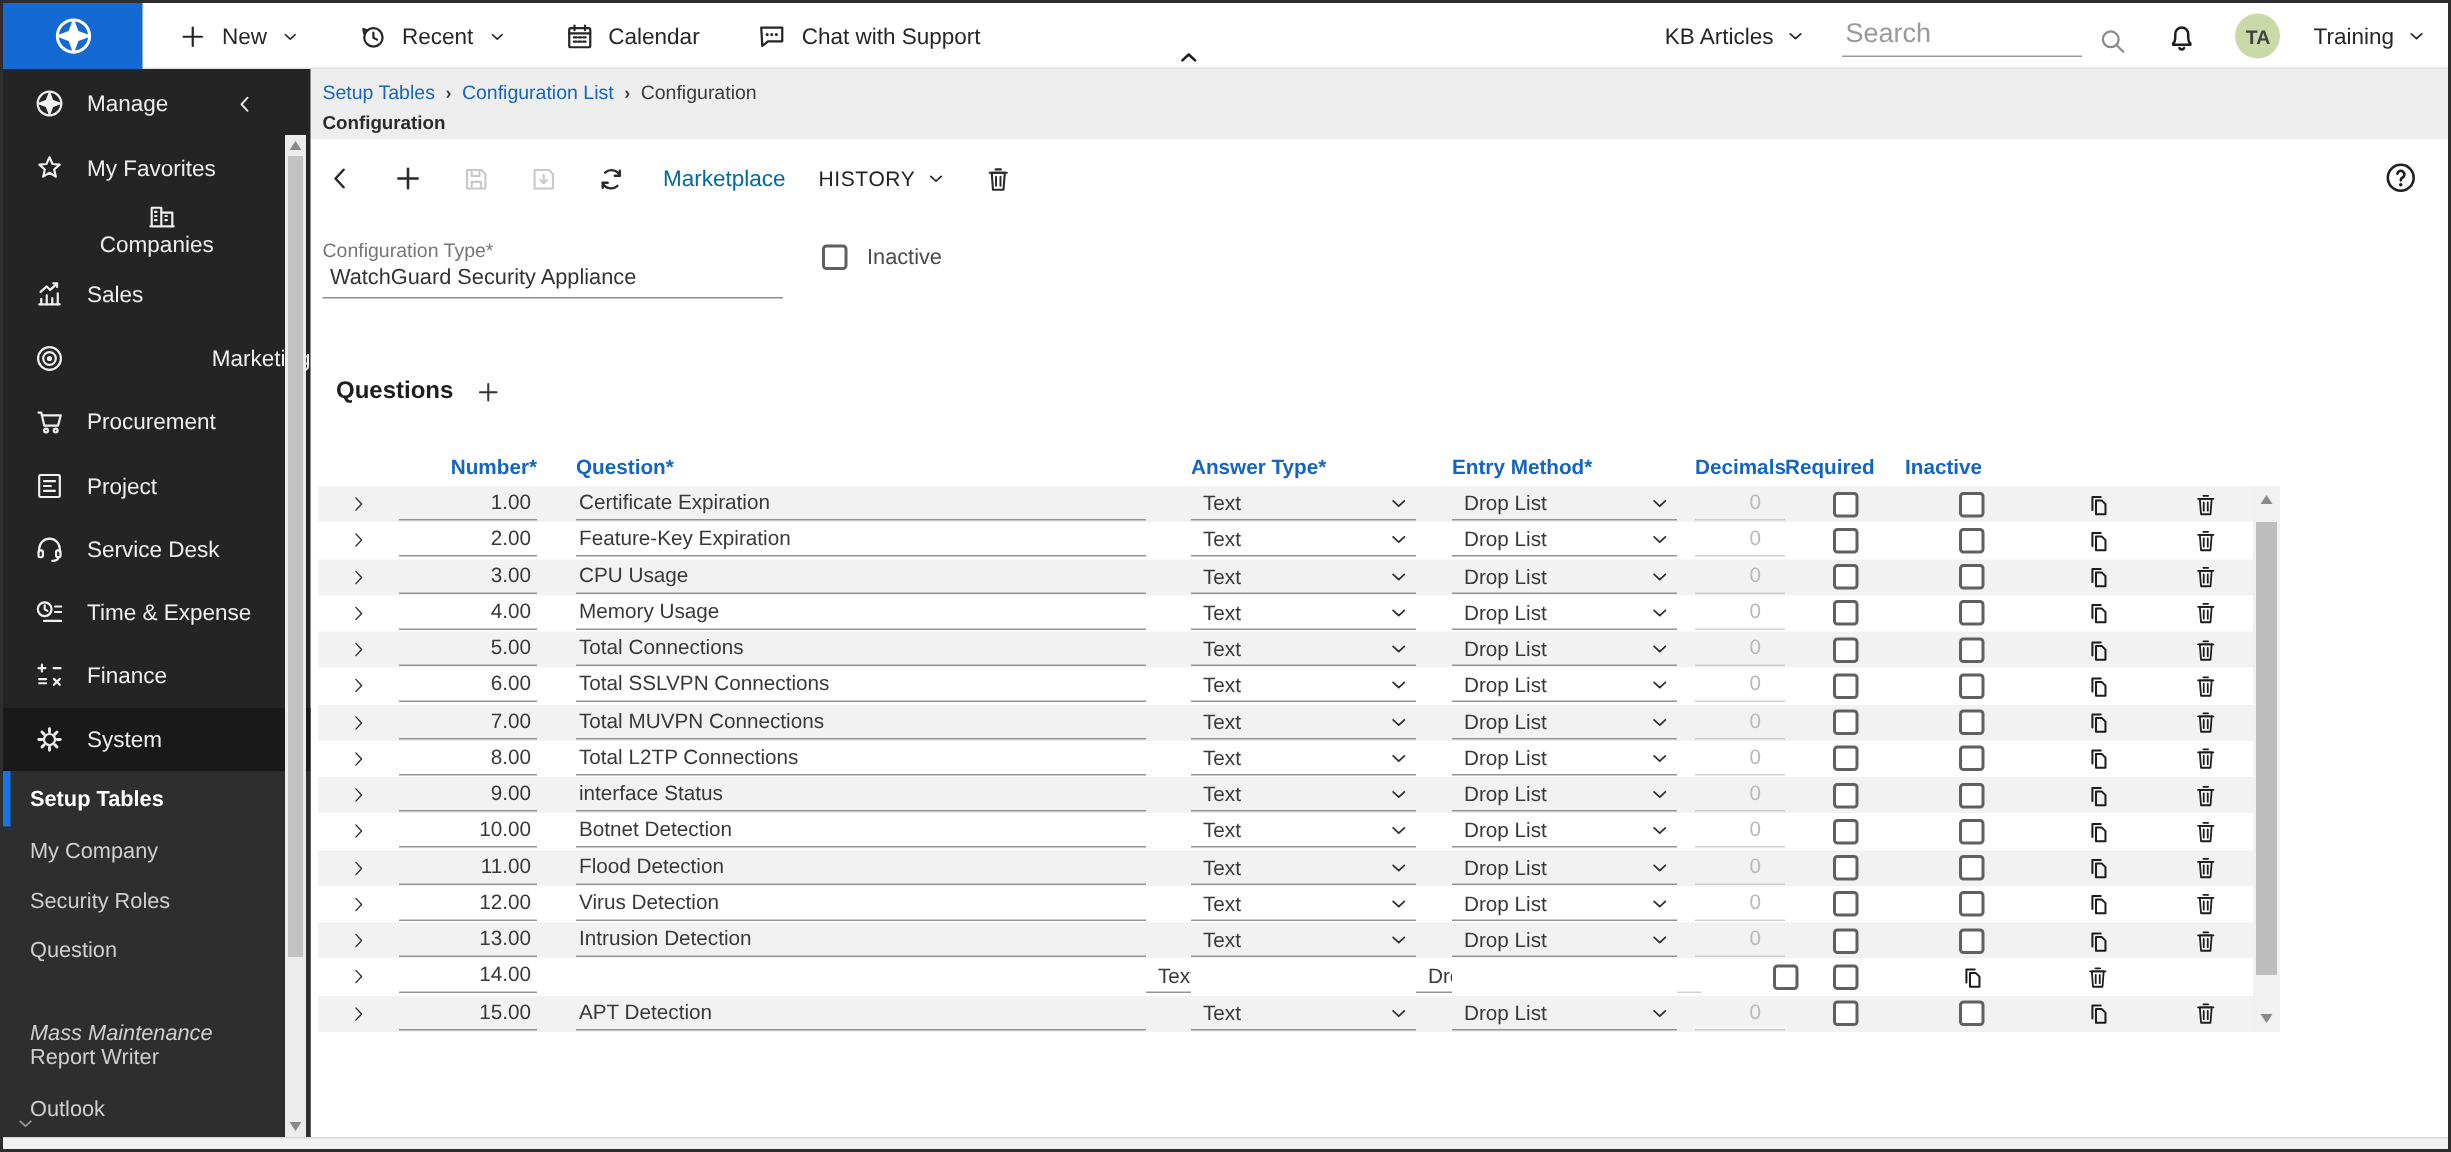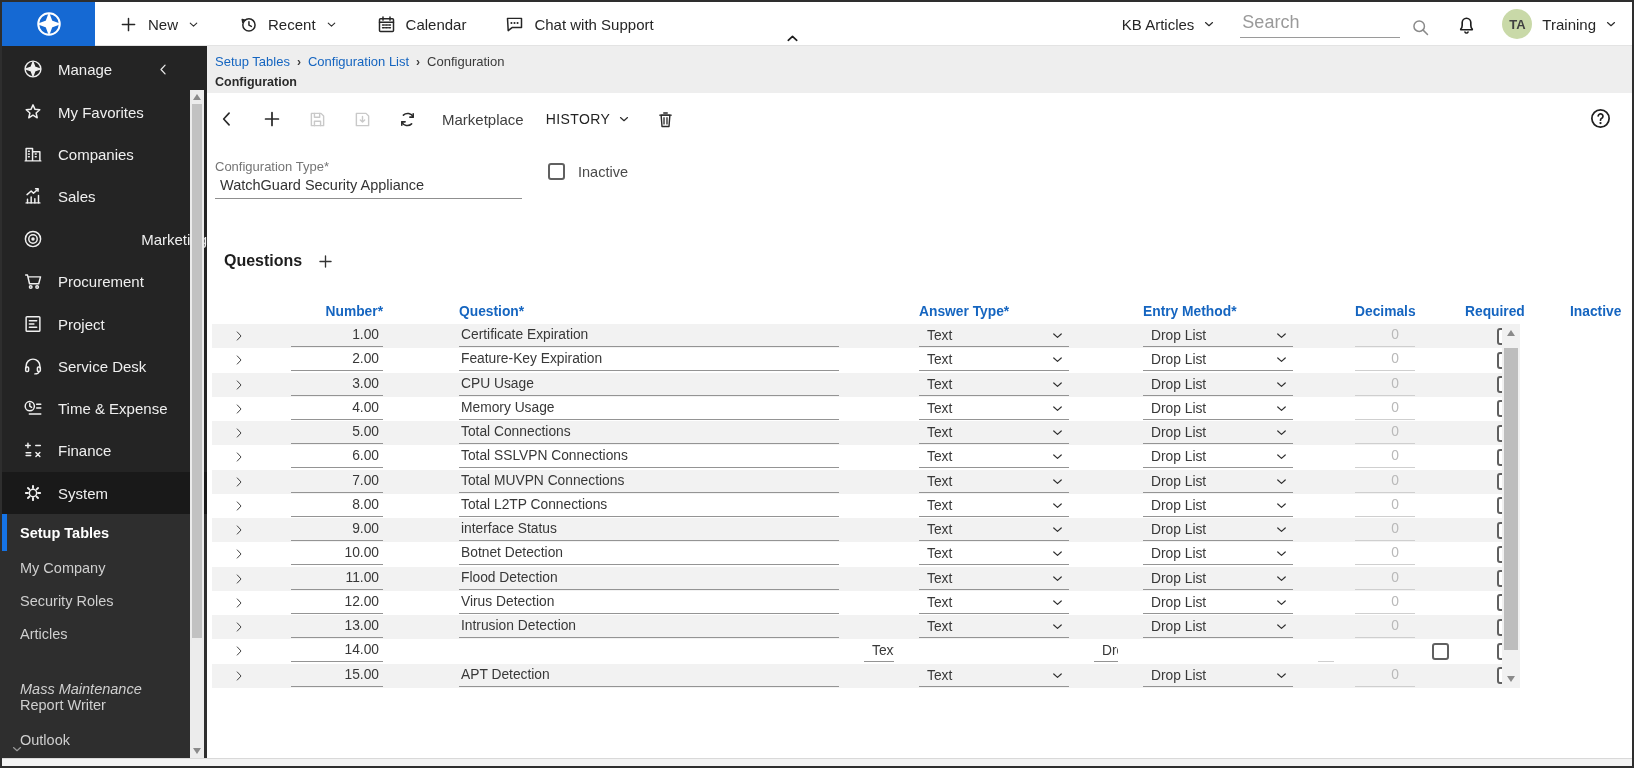--- a/index.html
+++ b/index.html
@@ -19,21 +19,21 @@
   .caret-up{position:absolute;left:782px;top:28px;}
   .topbar-right{position:absolute;right:14px;top:0;height:44px;display:flex;align-items:center;gap:24px;}
   .kb{display:flex;align-items:center;gap:8px;font-size:15px;color:#262626;}
   .searchbox{display:flex;align-items:flex-end;gap:10px;}
   .searchbox input{width:160px;border:none;outline:none;border-bottom:1px solid #9a9a9a;
                    font-size:18px;padding:2px 2px 4px 2px;color:#333;background:transparent;
                    font-family:"Liberation Sans",sans-serif;}
   .searchbox input::placeholder{color:#9a9a9a;}
   .avatar{width:30px;height:30px;border-radius:50%;background:#c9d9a8;display:flex;
           align-items:center;justify-content:center;font-size:13px;font-weight:bold;color:#414141;}
-  .account{display:flex;align-items:center;gap:8px;font-size:15px;color:#262626;}
+  .account{display:flex;align-items:center;gap:8px;font-size:15px;color:#262626;margin-left:12px;}
 
   
   .sidebar{position:absolute;left:0;top:44px;width:205px;height:712px;background:#242424;z-index:4;}
   .side-sub-bg{position:absolute;left:0;top:468px;width:205px;bottom:0;background:#2e2e2e;}
   .side-item{position:absolute;left:0;width:205px;height:42px;display:flex;align-items:center;
              cursor:pointer;color:#efefef;font-size:15px;}
   .side-item .ic{width:22px;margin-left:20px;margin-right:14px;flex:none;}
   .side-item.system-row{background:#191919;}
   .side-sub{position:absolute;left:0;width:186px;height:34px;display:flex;align-items:center;
             padding-left:18px;color:#cfcfcf;font-size:14.5px;cursor:pointer;}
@@ -52,40 +52,40 @@
   .crumbband{position:absolute;left:205px;top:44px;right:0;height:47px;background:#eeeeee;}
   .crumbs{position:absolute;left:8px;top:8px;font-size:13px;display:flex;gap:7px;align-items:center;}
   .crumbs a{color:#1565c0;text-decoration:none;cursor:pointer;}
   .crumb-sep{color:#3c3c3c;font-weight:bold;font-size:12px;}
   .crumb-cur{color:#3a3a3a;}
   .pagelabel{position:absolute;left:8px;top:29px;font-size:12.5px;font-weight:bold;color:#2b2b2b;}
   .toolbar{position:absolute;left:205px;top:91px;right:0;height:52px;background:#fff;
            display:flex;align-items:center;}
   .tbtn{display:flex;align-items:center;justify-content:center;cursor:pointer;margin-left:24px;flex:none;}
   .tbtn.disabled{cursor:default;}
-  .tlabel{font-size:15px;color:#404040;cursor:pointer;margin-left:24px;white-space:nowrap;}
+  .tlabel{font-size:15px;color:#0369a1;cursor:pointer;margin-left:24px;white-space:nowrap;}
   .thistory{display:flex;align-items:center;gap:7px;font-size:14px;font-weight:500;
             letter-spacing:.4px;color:#232323;cursor:pointer;margin-left:22px;}
   .help{position:absolute;right:20px;top:105px;cursor:pointer;}
 
   
   .formarea{position:absolute;left:205px;top:143px;right:0;bottom:8px;background:#fff;}
   .cfg-label{position:absolute;left:8px;top:14px;font-size:13px;color:#757575;}
   .cfg-value{position:absolute;left:13px;top:32px;width:300px;font-size:14.5px;color:#333;}
   .cfg-underline{position:absolute;left:8px;top:53px;width:307px;border-bottom:1px solid #8f8f8f;}
   .chk{width:17px;height:17px;border:2px solid #606060;border-radius:3px;background:#fff;flex:none;cursor:pointer;}
   .inactive-wrap{position:absolute;left:341px;top:18px;display:flex;align-items:center;gap:13px;
                  font-size:14.5px;color:#4a4a4a;}
   .q-head{position:absolute;left:17px;top:107px;display:flex;align-items:flex-start;gap:14px;}
   .q-title{font-size:16px;font-weight:bold;color:#1d1d1d;}
 
   
   .qtable{position:absolute;left:5px;top:153px;width:1308px;height:392px;}
   .gridrow{display:grid;grid-template-columns:54px 92px 26px 380px 30px 150px 24px 150px 12px 60px 0px 80px 88px 80px 64px;
-           align-items:center;gap:25px;}
+           align-items:center;}
   .qheader{height:26px;font-size:13.8px;font-weight:bold;color:#1565c0;}
   .qheader .hc{white-space:nowrap;}
   .h-right{text-align:right;}
   .h-center{}
   .rows{position:absolute;left:0;top:26px;right:18px;height:364px;overflow:hidden;}
   .qrow{height:24.25px;background:#fff;}
   .qrow.alt{background:#f2f2f2;}
   .cell{height:100%;display:flex;align-items:center;font-size:13.8px;color:#383838;}
   .field{height:22px;display:flex;align-items:flex-start;border-bottom:1px solid #949494;
          padding-top:2px;overflow:hidden;white-space:nowrap;}
@@ -228,21 +228,21 @@
           </span>
         </div>
         <div class="side-item" style="top: 45px;">
           <span class="ic">
             <svg width="22" height="22" viewBox="0 0 24 24" fill="none" stroke="#f0f0f0" stroke-width="1.6" stroke-linecap="round" stroke-linejoin="round">
               <path d="M12 4.2l2.2 4.9 5.2.5-4 3.5 1.2 5.2L12 15.5l-4.6 2.8 1.2-5.2-4-3.5 5.2-.5z"></path>
             </svg>
           </span>
           <span>My Favorites</span>
         </div>
-        <div class="side-item" style="top: 87px;">
+        <div class="side-item" style="top: 87px; flex-direction: column;">
           <span class="ic">
             <svg width="22" height="22" viewBox="0 0 24 24" fill="none" stroke="#f0f0f0" stroke-width="1.6" stroke-linecap="round" stroke-linejoin="round">
               <path d="M4.5 19.5V6h7v13.5M11.5 19.5V9.5h8v10M3.5 19.5h17"></path>
               <path d="M7 9h1M7 12h1M7 15h1M14.5 12h1M14.5 15h1" stroke-width="1.6"></path>
             </svg>
           </span>
           <span>Companies</span>
         </div>
         <div class="side-item" style="top: 129px;">
           <span class="ic">
@@ -320,21 +320,21 @@
               <path d="M12 4.2v2.3M12 17.5v2.3M4.2 12h2.3M17.5 12h2.3M6.5 6.5l1.6 1.6M15.9 15.9l1.6 1.6M17.5 6.5l-1.6 1.6M8.1 15.9l-1.6 1.6" stroke-width="2.1"></path>
             </svg>
           </span>
           <span>System</span>
         </div>
       </div>
     <div id="side-subitems">
         <div class="side-sub active" style="top: 470px;">Setup Tables</div>
         <div class="side-sub" style="top: 505px;">My Company</div>
         <div class="side-sub" style="top: 538px;">Security Roles</div>
-        <div class="side-sub" style="top: 571px;">Articles</div>
+        <div class="side-sub" style="top: 571px;">Question</div>
         <div class="side-sub" style="top: 626px; font-style: italic;">Mass Maintenance</div>
         <div class="side-sub" style="top: 642px;">Report Writer</div>
         <div class="side-sub" style="top: 677px;">Outlook</div>
       </div>
     <div class="side-scroll">
       <div class="tri-up"></div>
       <div class="thumb"></div>
       <div class="tri-down"></div>
     </div>
     <div class="side-more">

